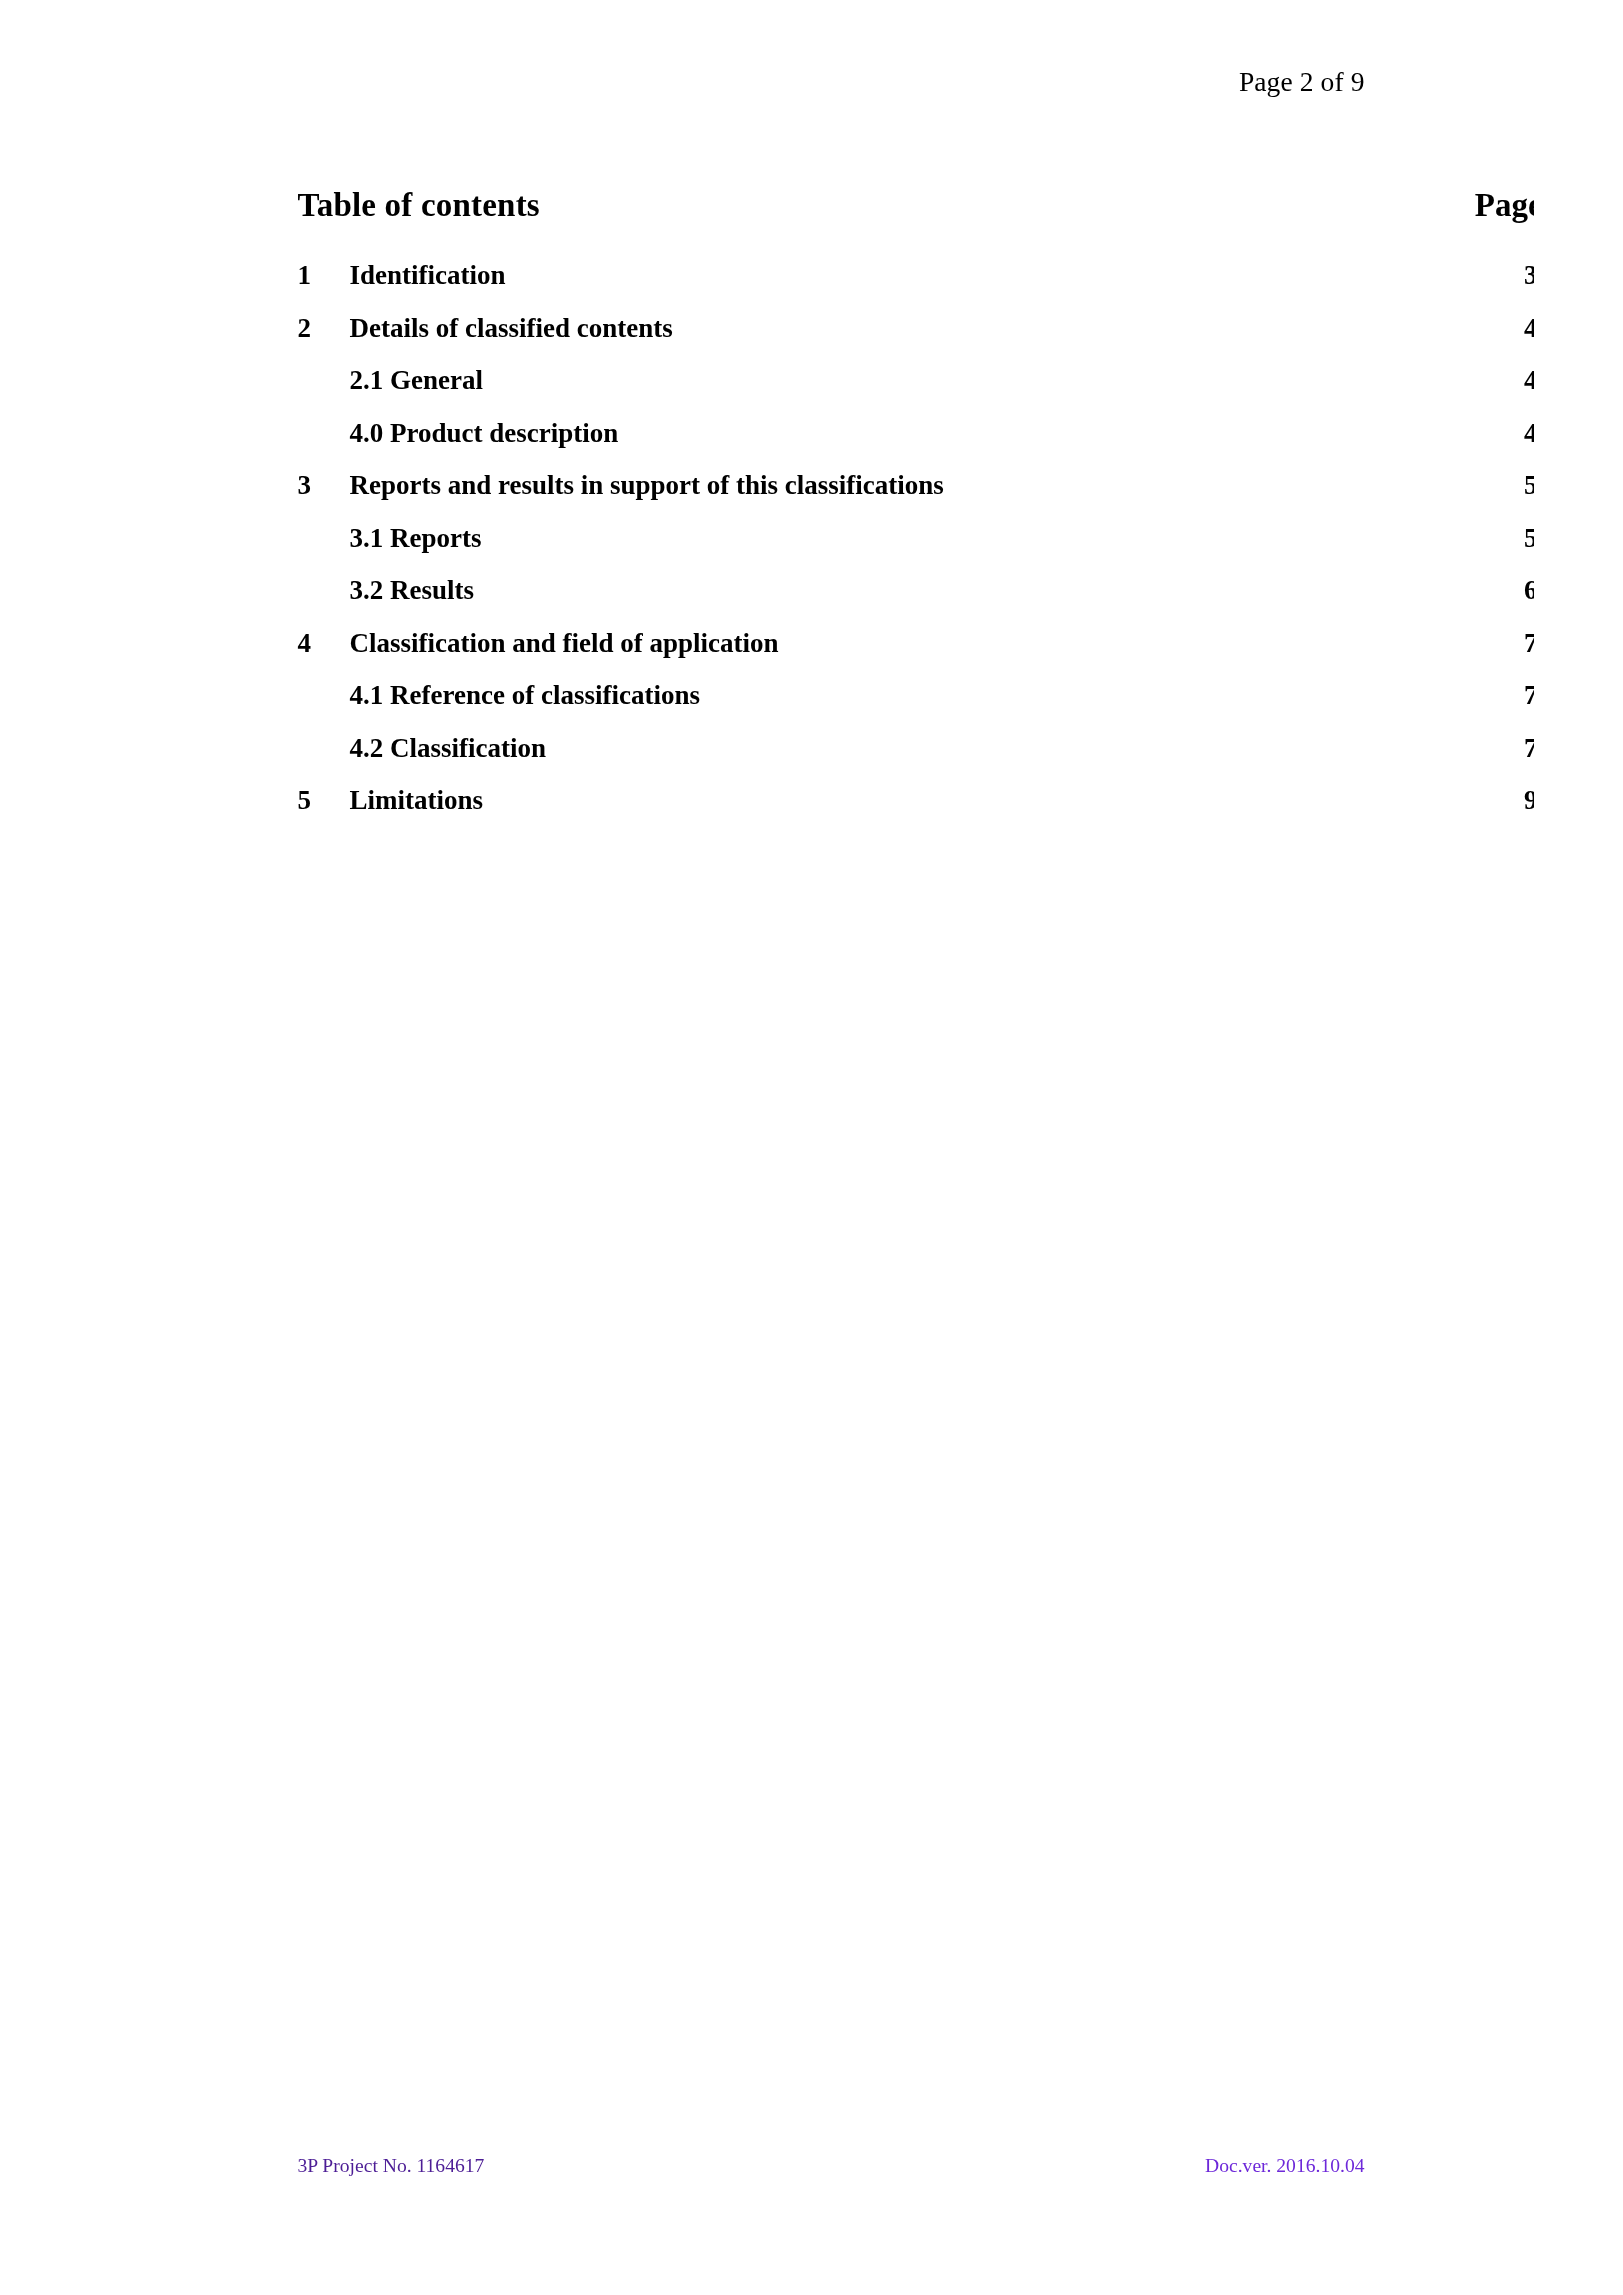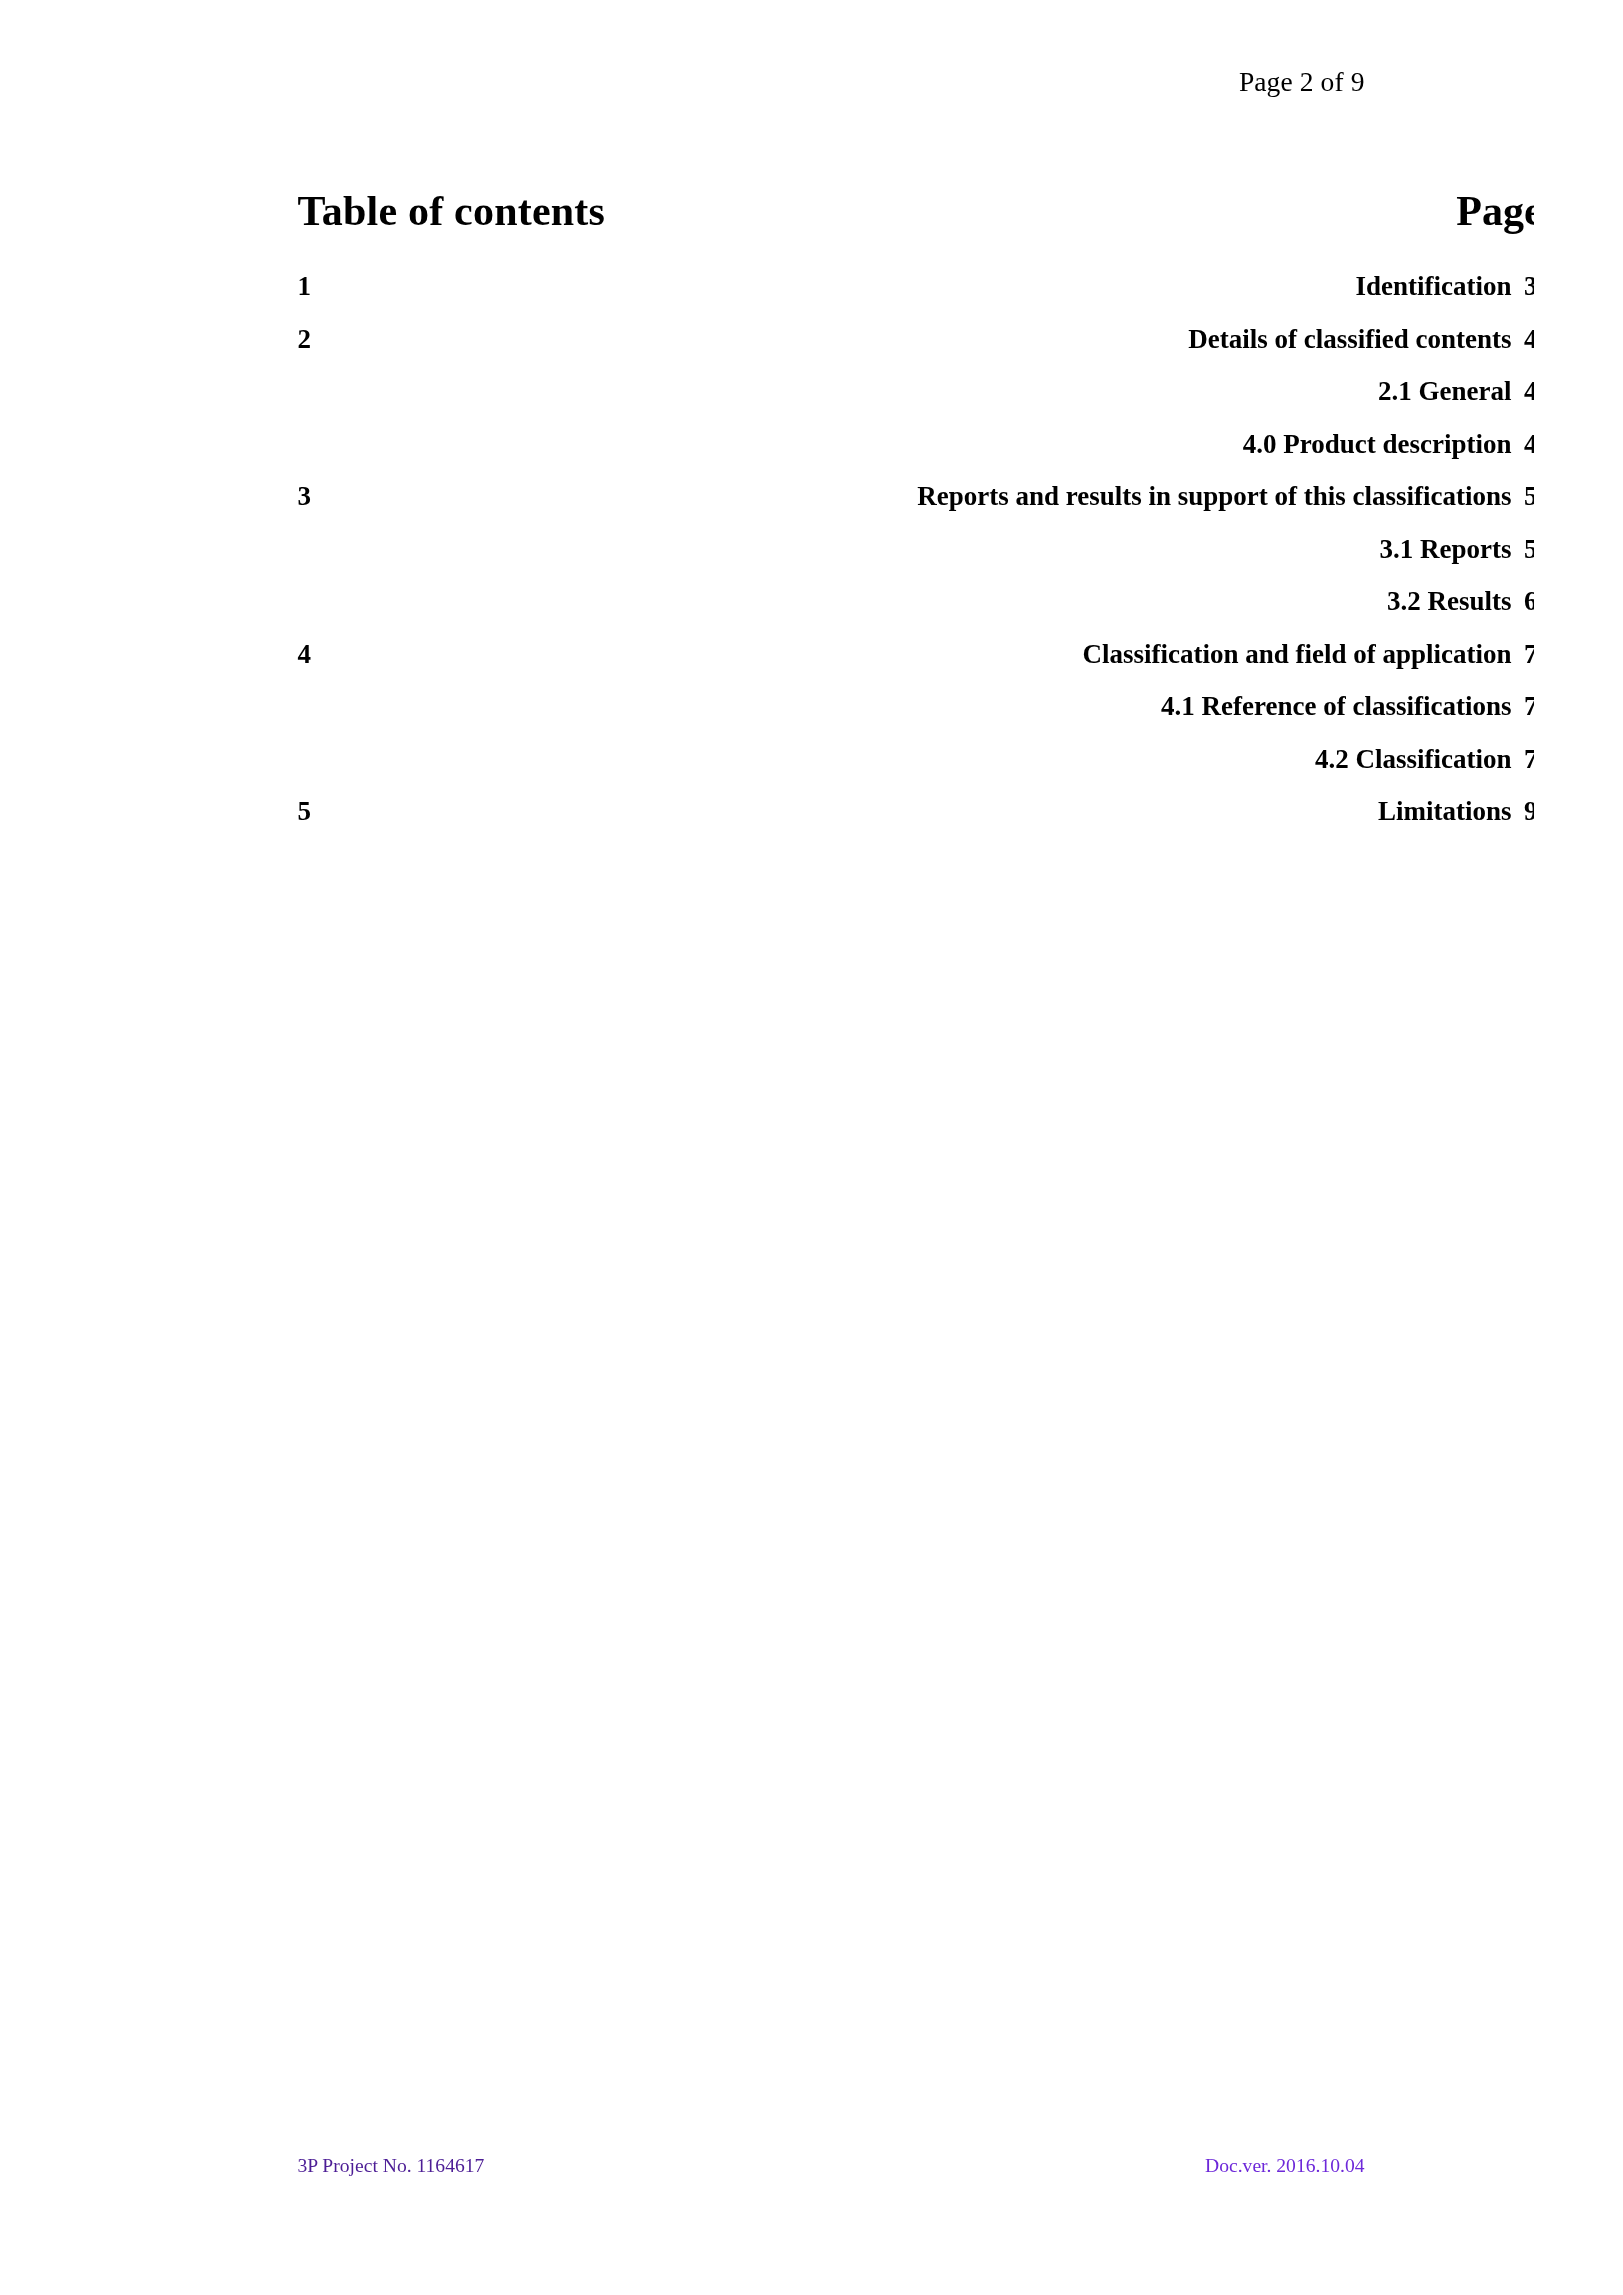--- a/index.html
+++ b/index.html
@@ -34,21 +34,21 @@
     position: absolute;
     left: 208px;
     top: 187px;
     width: 1253px;
   }
   .toc-heading-row {
     display: flex;
     justify-content: space-between;
     align-items: baseline;
     font-weight: bold;
-    font-size: 42px;
+    font-size: 33px;
     margin-bottom: 38px;
   }
   .toc-heading-row .toc-title {
     letter-spacing: 0.2px;
   }
   .toc-heading-row .toc-page-label {
     padding-right: 7.9px;
   }
   .toc-list {
     margin: 0;
@@ -63,21 +63,21 @@
     line-height: 1.0;
     margin-bottom: 25.5px;
   }
   .toc-row .num {
     width: 52px;
     flex: 0 0 52px;
     text-align: left;
   }
   .toc-row .label {
     flex: 1 1 auto;
-    text-align: right;
+    text-align: left;
   }
   .toc-row .pg {
     flex: 0 0 auto;
     text-align: right;
     min-width: 26px;
     padding-right: 13px;
   }
   .toc-row.level2 .num {
     width: 52px;
     flex: 0 0 52px;

